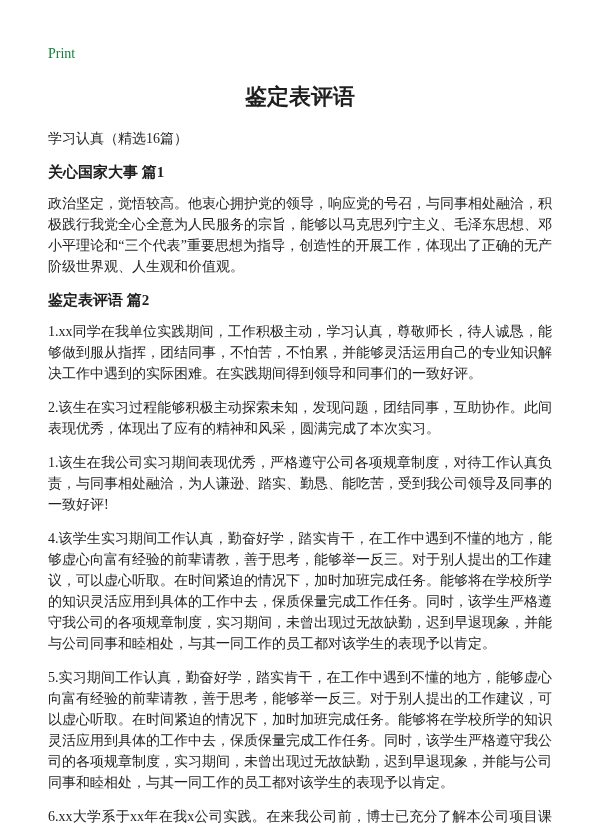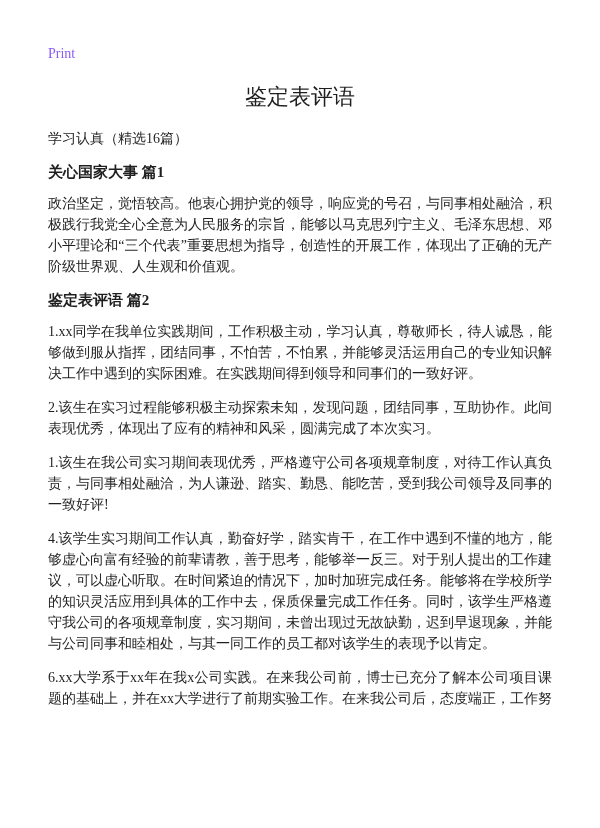--- a/index.html
+++ b/index.html
@@ -19,28 +19,28 @@
     box-sizing: border-box;
     width: 600px;
     height: 828px;
     padding: 44px 48px 30px 48px;
   }
   .print-link {
     font-size: 14px;
     line-height: 18px;
     margin: 0 0 10px 0;
     display: inline-block;
-    color: #8b5cf6;
+    color: #15803d;
     text-decoration: none;
     cursor: pointer;
   }
   h1.doc-title {
     font-size: 22px;
     line-height: 28px;
-    font-weight: normal;
+    font-weight: bold;
     text-align: center;
     margin: 10px 0 18px 0;
   }
   .doc-subtitle {
     font-size: 14px;
     line-height: 20px;
     margin: 0 0 13px 0;
     font-weight: normal;
   }
   h2.section-heading {
@@ -76,16 +76,17 @@
   <h2 class="section-heading">鉴定表评语 篇2</h2>
 
   <p class="body-paragraph">1.xx同学在我单位实践期间，工作积极主动，学习认真，尊敬师长，待人诚恳，能够做到服从指挥，团结同事，不怕苦，不怕累，并能够灵活运用自己的专业知识解决工作中遇到的实际困难。在实践期间得到领导和同事们的一致好评。</p>
 
   <p class="body-paragraph">2.该生在实习过程能够积极主动探索未知，发现问题，团结同事，互助协作。此间表现优秀，体现出了应有的精神和风采，圆满完成了本次实习。</p>
 
   <p class="body-paragraph">1.该生在我公司实习期间表现优秀，严格遵守公司各项规章制度，对待工作认真负责，与同事相处融洽，为人谦逊、踏实、勤恳、能吃苦，受到我公司领导及同事的一致好评!</p>
 
   <p class="body-paragraph">4.该学生实习期间工作认真，勤奋好学，踏实肯干，在工作中遇到不懂的地方，能够虚心向富有经验的前辈请教，善于思考，能够举一反三。对于别人提出的工作建议，可以虚心听取。在时间紧迫的情况下，加时加班完成任务。能够将在学校所学的知识灵活应用到具体的工作中去，保质保量完成工作任务。同时，该学生严格遵守我公司的各项规章制度，实习期间，未曾出现过无故缺勤，迟到早退现象，并能与公司同事和睦相处，与其一同工作的员工都对该学生的表现予以肯定。</p>
 
+  <p class="body-paragraph">5.实习期间工作认真，勤奋好学，踏实肯干，在工作中遇到不懂的地方，能够虚心向富有经验的前辈请教，善于思考，能够举一反三。对于别人提出的工作建议，可以虚心听取。在时间紧迫的情况下，加时加班完成任务。能够将在学校所学的知识灵活应用到具体的工作中去，保质保量完成工作任务。同时，该学生严格遵守我公司的各项规章制度，实习期间，未曾出现过无故缺勤，迟到早退现象，并能与公司同事和睦相处，与其一同工作的员工都对该学生的表现予以肯定。</p>
 
   <p class="body-paragraph">6.xx大学系于xx年在我x公司实践。在来我公司前，博士已充分了解本公司项目课题的基础上，并在xx大学进行了前期实验工作。在来我公司后，态度端正，工作努</p>
 
 </div>
 
 </body></html>

